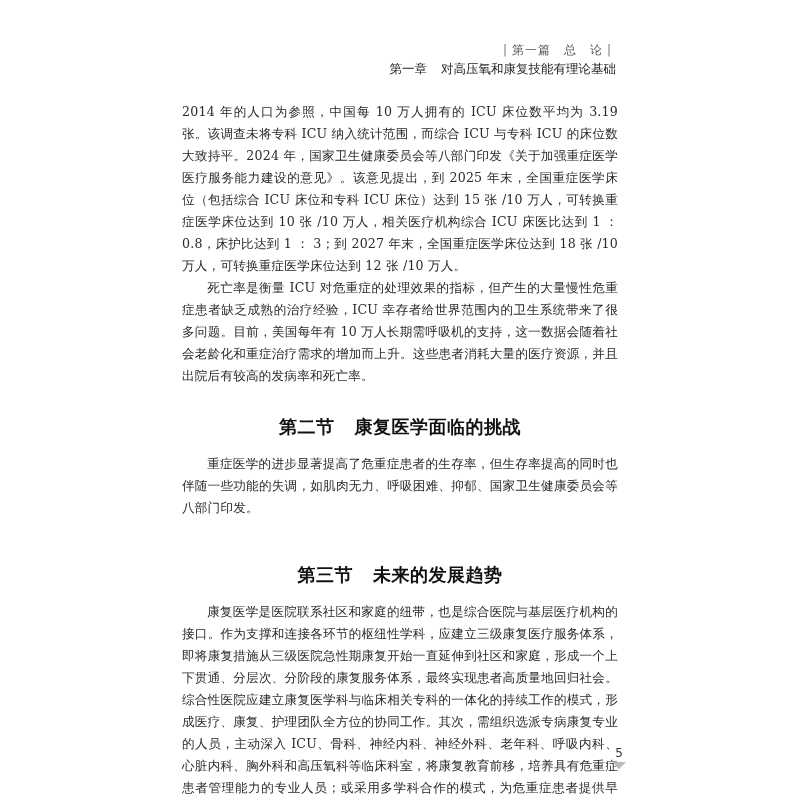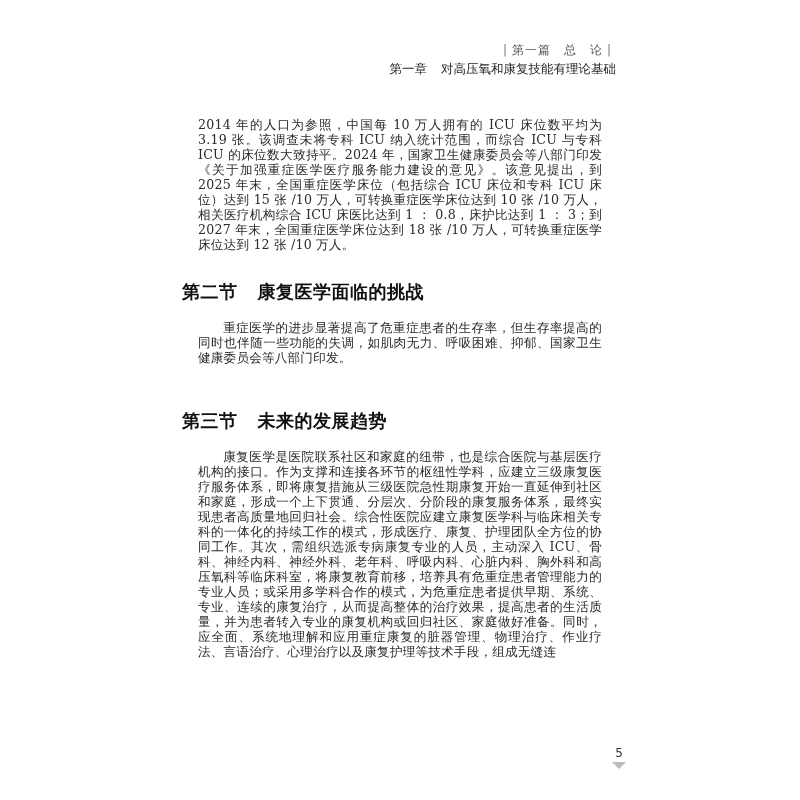--- a/index.html
+++ b/index.html
@@ -5,43 +5,44 @@
   html, body { margin:0; padding:0; }
   body { width:800px; height:800px; background:#ffffff; position:relative; overflow:hidden;
          font-family:"DejaVu Serif", serif; color:#2a2a2a; }
   .header-part { position:absolute; right:184px; top:42px; font-family:"DejaVu Sans", sans-serif;
                  font-size:12px; color:#555; letter-spacing:1px; }
   .header-part .bar { color:#777; padding:0 4px; }
   .header-chapter { position:absolute; right:184px; top:61px; font-family:"DejaVu Sans", sans-serif;
                     font-size:12.5px; color:#222; }
   .header-chapter .num { margin-right:14px;margin-top:36px; }
   .content { position:absolute; left:182px; top:101px; width:436px; }
-  p { margin:16px; font-size:12.6px; line-height:15px; text-align:justify; text-indent:2em; letter-spacing:0.2px; }
+  p { margin:0; font-size:12.6px; line-height:22px; text-align:justify; text-indent:2em; letter-spacing:0.2px; }
   p.noindent { text-indent:0; }
-  h2 { margin:0; text-align:left; font-size:18px; font-weight:bold; color:#111; letter-spacing:0.5px; }
+  h2 { margin:0; text-align:center; font-size:18px; font-weight:bold; color:#111; letter-spacing:0.5px; }
   h2 .secnum { margin-right:20px; }
   .h-sec2 { margin-top:28px; margin-bottom:14px; }
   .h-sec3 { margin-top:44px; margin-bottom:14px; }
   .page-num { position:absolute; left:609px; top:746px; font-family:"DejaVu Sans", sans-serif;
               font-size:12px; color:#333; width:20px; text-align:center; }
   .page-tri { position:absolute; left:612px; top:762px; width:0; height:0;
               border-left:7px solid transparent; border-right:7px solid transparent; border-top:7px solid #bbbbbb; }
 </style>
 </head>
 <body>
 
 <div class="header-part">
   <span class="bar">|</span><span>第一篇　总　论</span><span class="bar">|</span>
 </div>
 <div class="header-chapter">
   <span class="num">第一章</span><span>对高压氧和康复技能有理论基础</span>
 </div>
 
 <div class="content">
   <p class="noindent">2014 年的人口为参照，中国每 10 万人拥有的 ICU 床位数平均为 3.19 张。该调查未将专科 ICU 纳入统计范围，而综合 ICU 与专科 ICU 的床位数大致持平。2024 年，国家卫生健康委员会等八部门印发《关于加强重症医学医疗服务能力建设的意见》。该意见提出，到 2025 年末，全国重症医学床位（包括综合 ICU 床位和专科 ICU 床位）达到 15 张 /10 万人，可转换重症医学床位达到 10 张 /10 万人，相关医疗机构综合 ICU 床医比达到 1 ： 0.8，床护比达到 1 ： 3；到 2027 年末，全国重症医学床位达到 18 张 /10 万人，可转换重症医学床位达到 12 张 /10 万人。</p>
+  <p>死亡率是衡量 ICU 对危重症的处理效果的指标，但产生的大量慢性危重症患者缺乏成熟的治疗经验，ICU 幸存者给世界范围内的卫生系统带来了很多问题。目前，美国每年有 10 万人长期需呼吸机的支持，这一数据会随着社会老龄化和重症治疗需求的增加而上升。这些患者消耗大量的医疗资源，并且出院后有较高的发病率和死亡率。</p>
 
   <h2 class="h-sec2">
     <span class="secnum">第二节</span><span>康复医学面临的挑战</span>
   </h2>
   <p>重症医学的进步显著提高了危重症患者的生存率，但生存率提高的同时也伴随一些功能的失调，如肌肉无力、呼吸困难、抑郁、国家卫生健康委员会等八部门印发。</p>
 
   <h2 class="h-sec3">
     <span class="secnum">第三节</span><span>未来的发展趋势</span>
   </h2>
   <p>康复医学是医院联系社区和家庭的纽带，也是综合医院与基层医疗机构的接口。作为支撑和连接各环节的枢纽性学科，应建立三级康复医疗服务体系，即将康复措施从三级医院急性期康复开始一直延伸到社区和家庭，形成一个上下贯通、分层次、分阶段的康复服务体系，最终实现患者高质量地回归社会。综合性医院应建立康复医学科与临床相关专科的一体化的持续工作的模式，形成医疗、康复、护理团队全方位的协同工作。其次，需组织选派专病康复专业的人员，主动深入 ICU、骨科、神经内科、神经外科、老年科、呼吸内科、心脏内科、胸外科和高压氧科等临床科室，将康复教育前移，培养具有危重症患者管理能力的专业人员；或采用多学科合作的模式，为危重症患者提供早期、系统、专业、连续的康复治疗，从而提高整体的治疗效果，提高患者的生活质量，并为患者转入专业的康复机构或回归社区、家庭做好准备。同时，应全面、系统地理解和应用重症康复的脏器管理、物理治疗、作业疗法、言语治疗、心理治疗以及康复护理等技术手段，组成无缝连</p>

